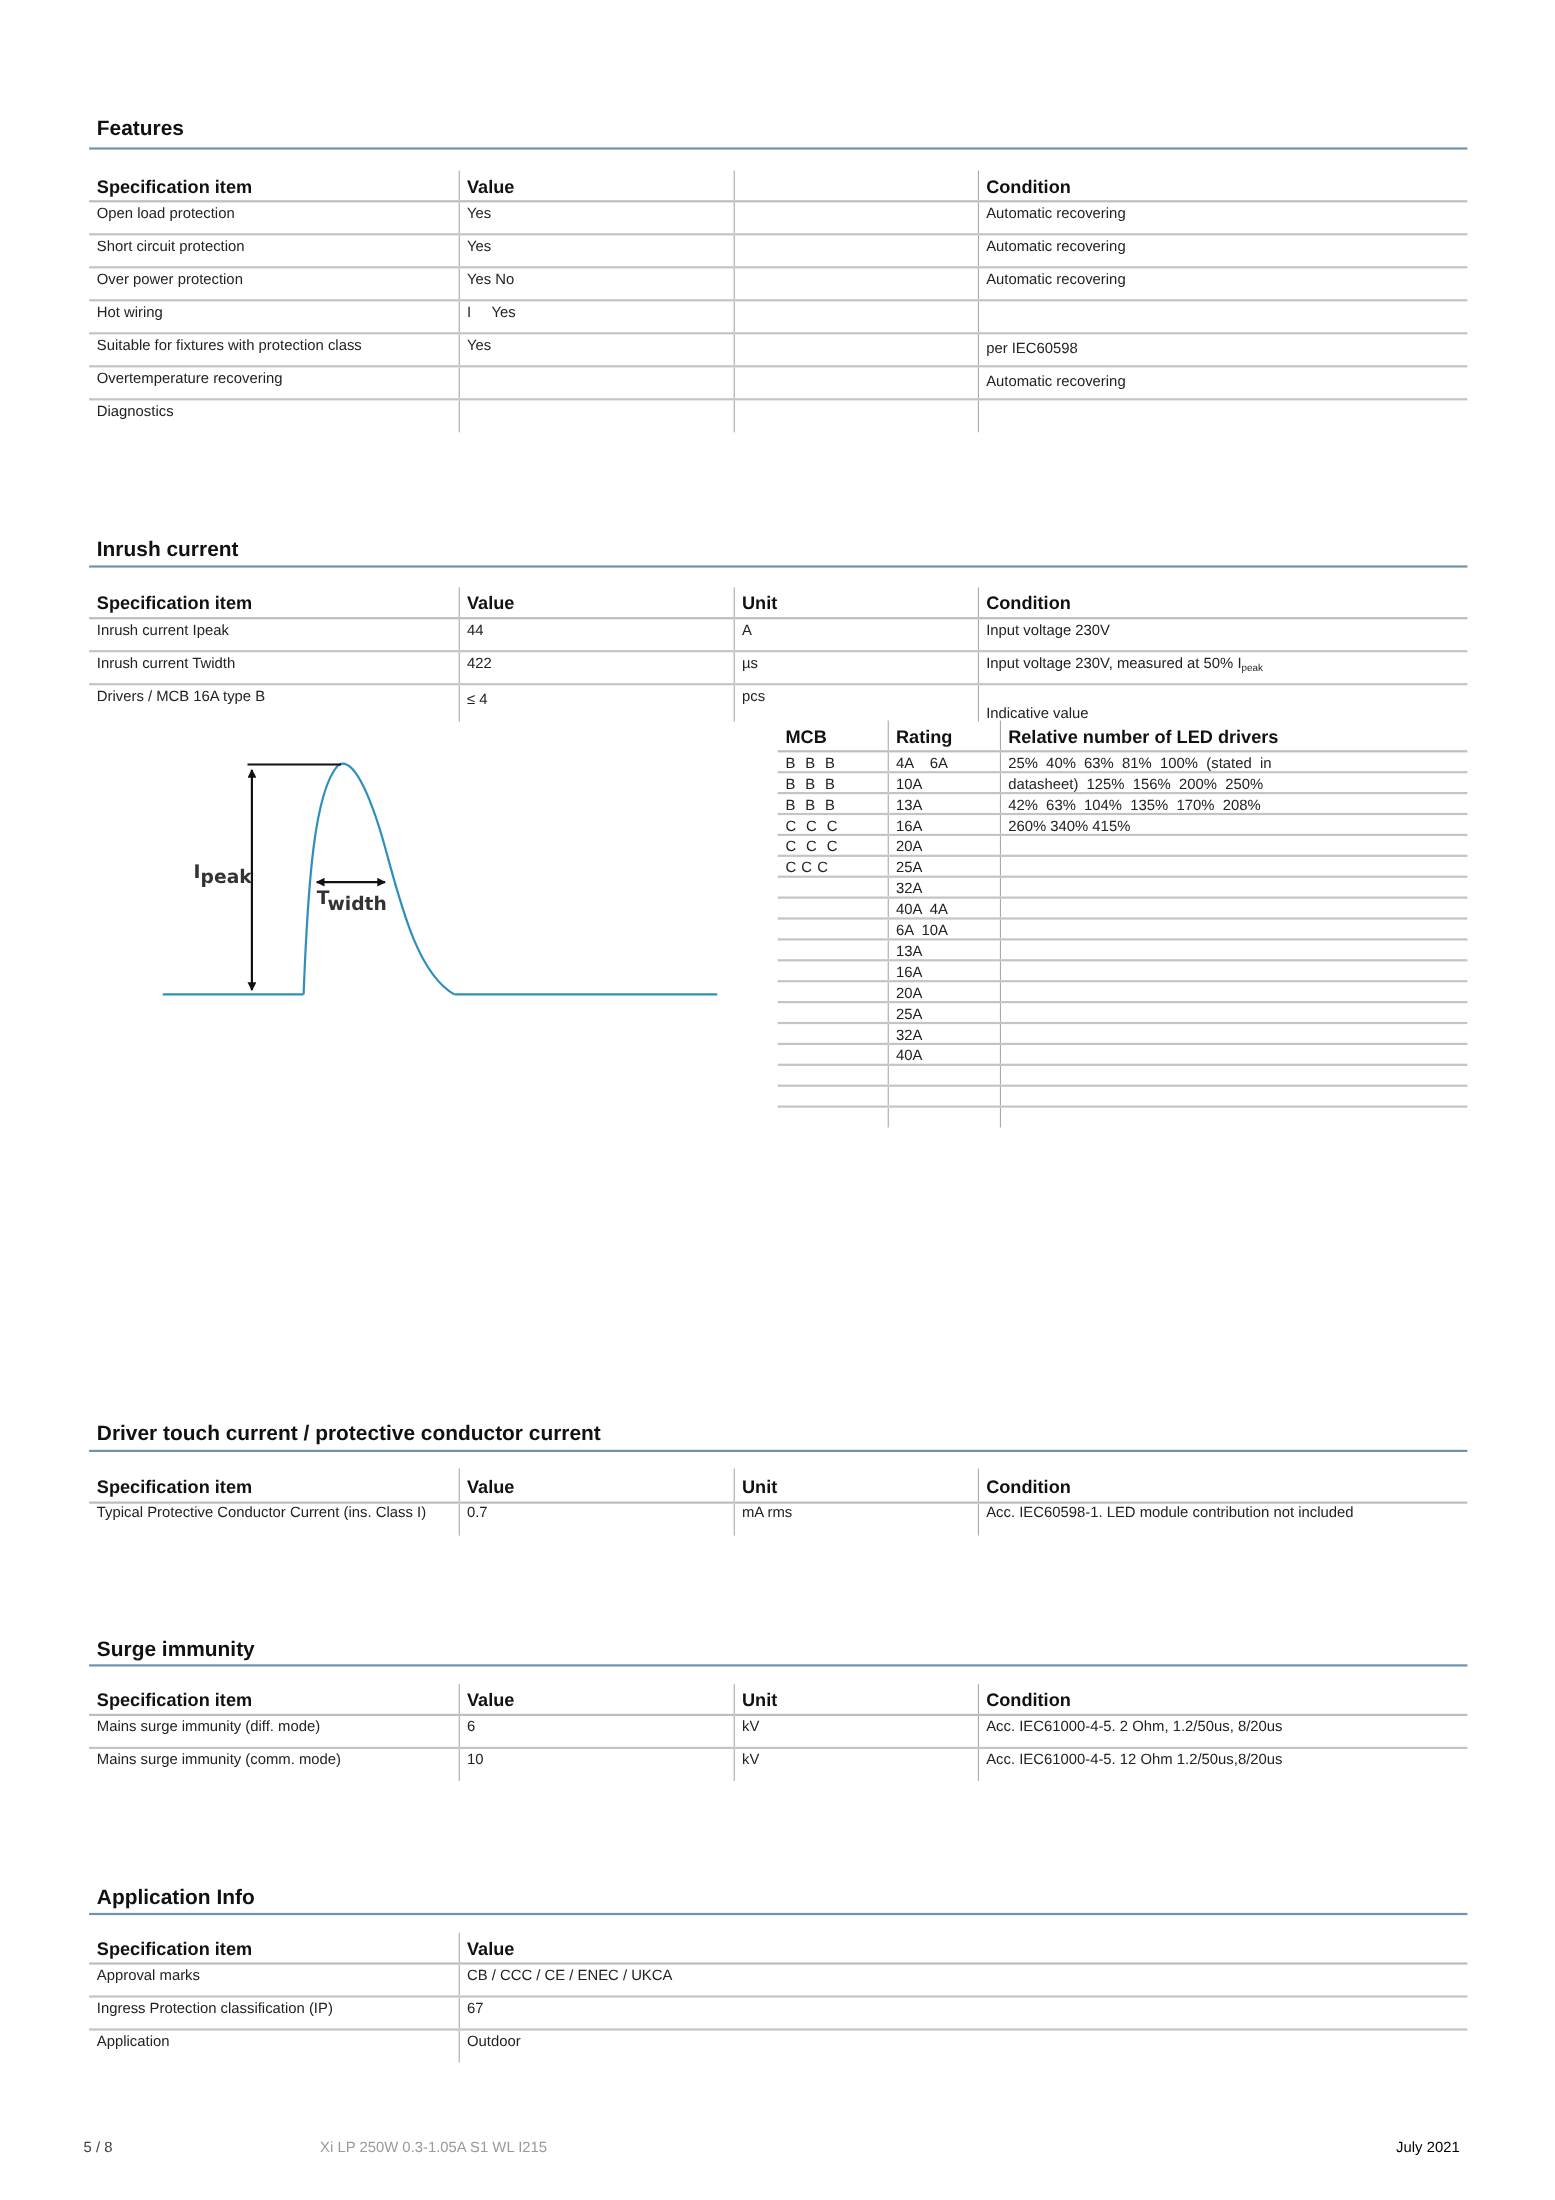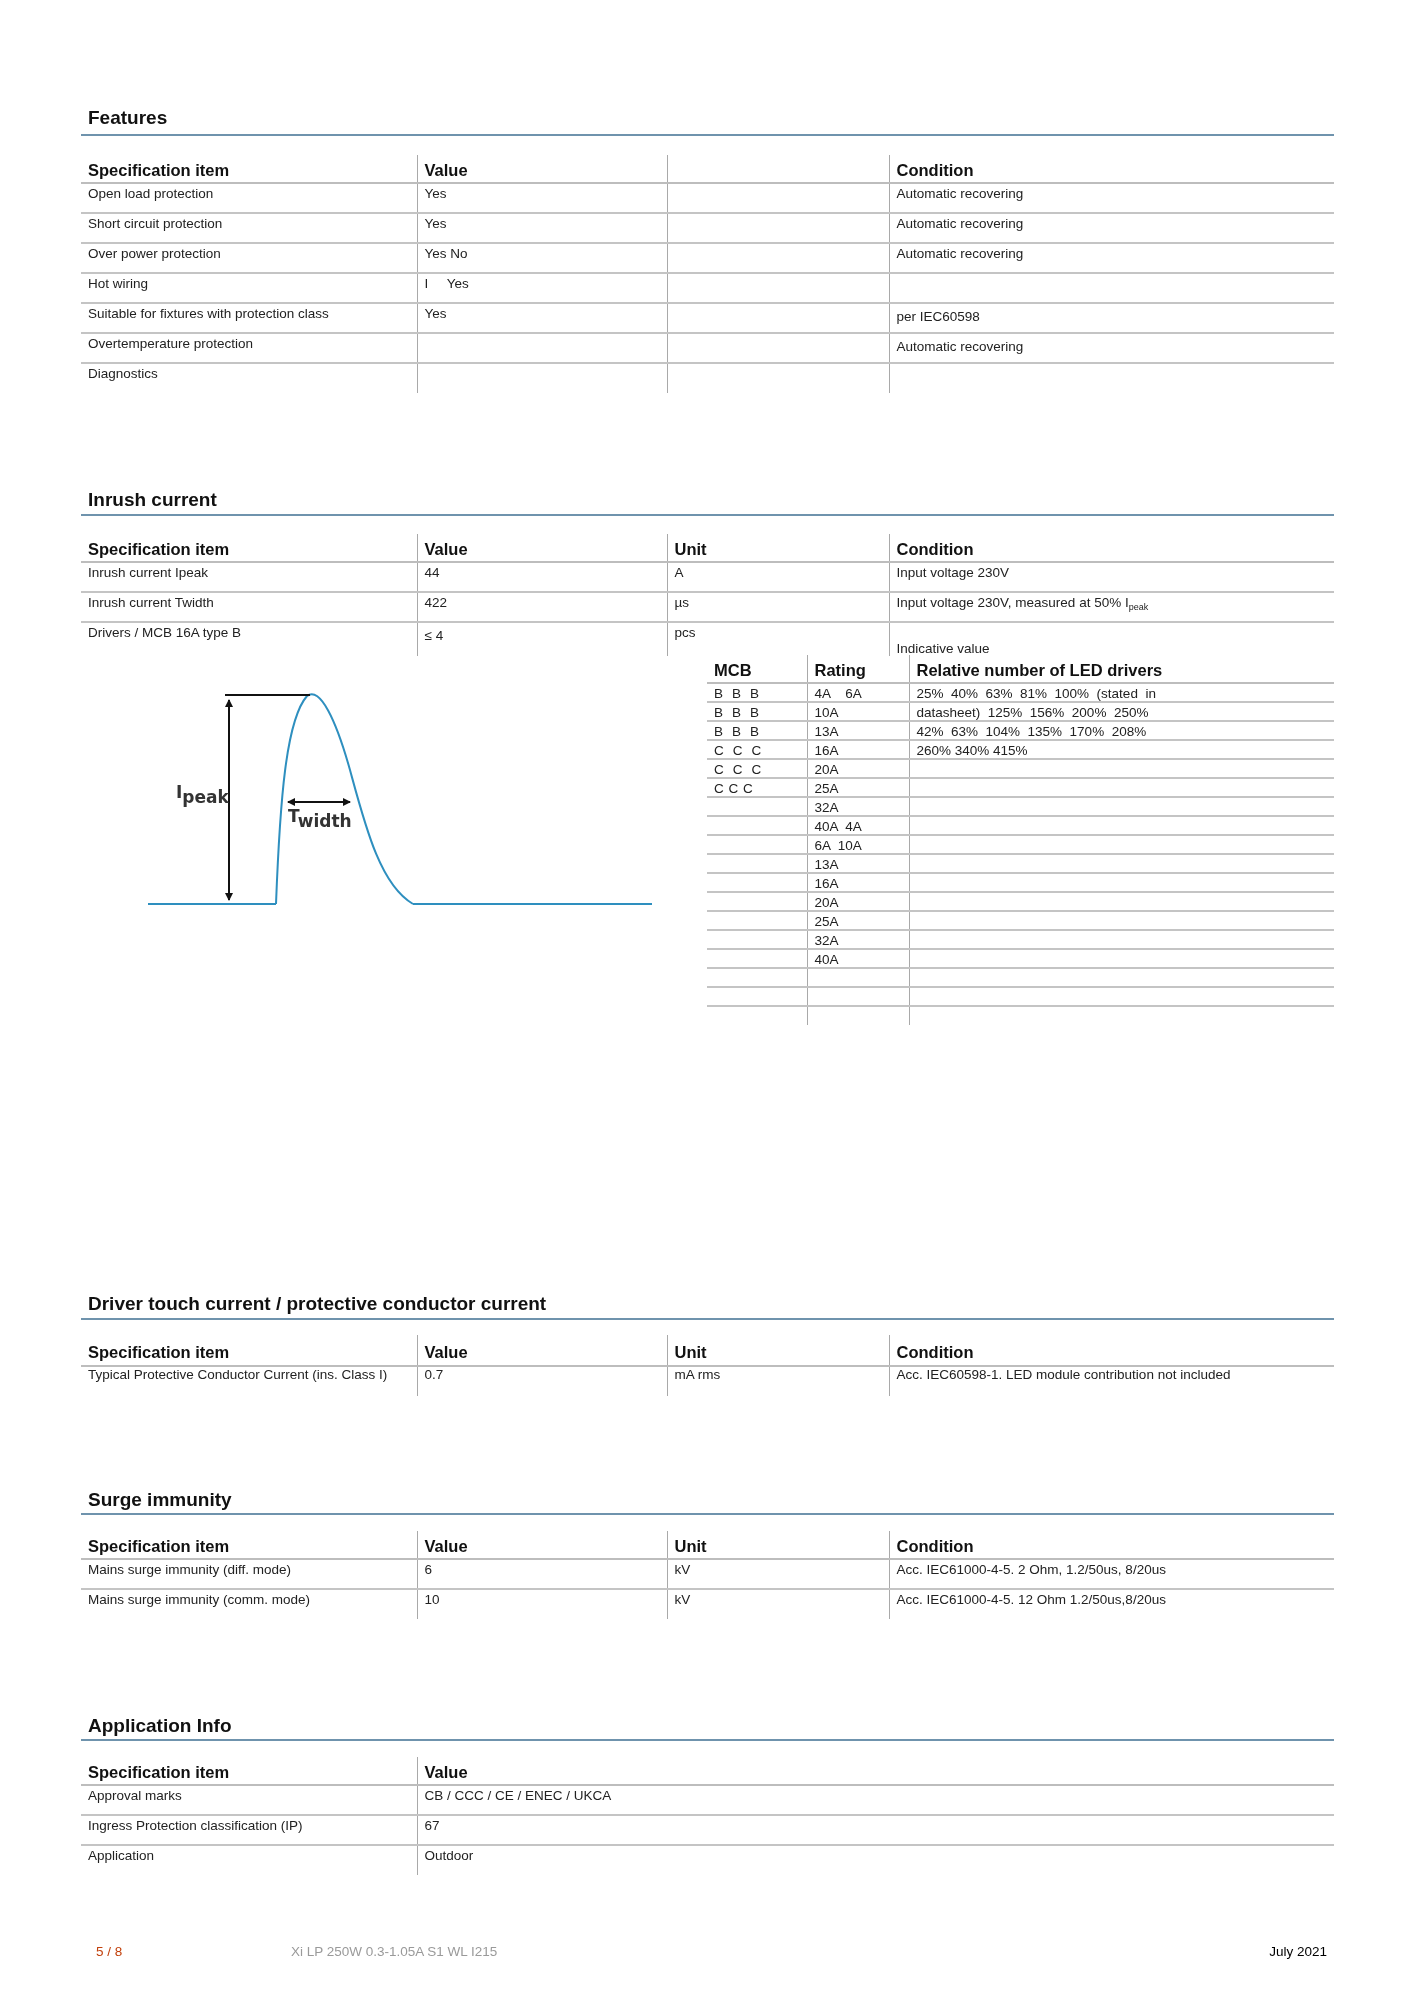--- a/index.html
+++ b/index.html
@@ -15,21 +15,21 @@
   .tbl td { font-size: 13.5px; color: #222; height: 30px; padding-top: 2px; border-bottom: 2px solid #c4c4c4; }
   .tbl th + th, .tbl td + td { border-left: 1.5px solid #a9a9a9; }
   .tbl tr:last-child td { border-bottom: none; }
   .sub { font-size: 9px; vertical-align: -3px; }
 
   .mcb td { height: 19px; }
 
   .diagram { position: absolute; left: 140px; top: 680px; width: 520px; height: 240px; }
 
   .footer { position: absolute; top: 1944px; font-size: 13.5px; }
-  .footer-page { left: 96px; color: #c2410c; }
+  .footer-page { left: 76px; color: #404040; }
   .footer-product { left: 291px; color: #9a9a9a; }
   .footer-date { right: 87px; color: #000000; }
 </style>
 </head>
 <body>
 
 <div class="section-title" style="top:95px;">Features</div>
 <div class="section-rule" style="top:134px;"></div>
 <table class="tbl" style="left:81px; top:155px; width:1253px;">
   <colgroup>
@@ -71,21 +71,21 @@
         <td></td>
         <td></td>
       </tr>
     <tr>
         <td>Suitable for fixtures with protection class</td>
         <td>Yes</td>
         <td></td>
         <td style="padding-top:5px;">per IEC60598</td>
       </tr>
     <tr>
-        <td>Overtemperature protection</td>
+        <td>Overtemperature recovering</td>
         <td></td>
         <td></td>
         <td style="padding-top:5px;">Automatic recovering</td>
       </tr>
     <tr>
         <td>Diagnostics</td>
         <td></td>
         <td></td>
         <td></td>
       </tr>

